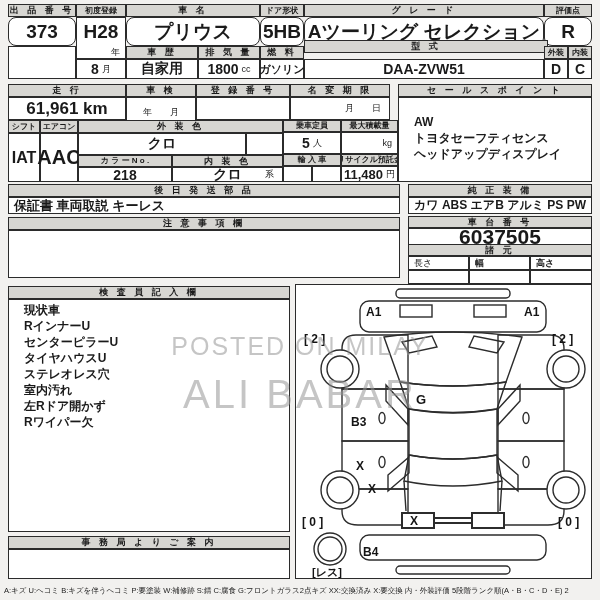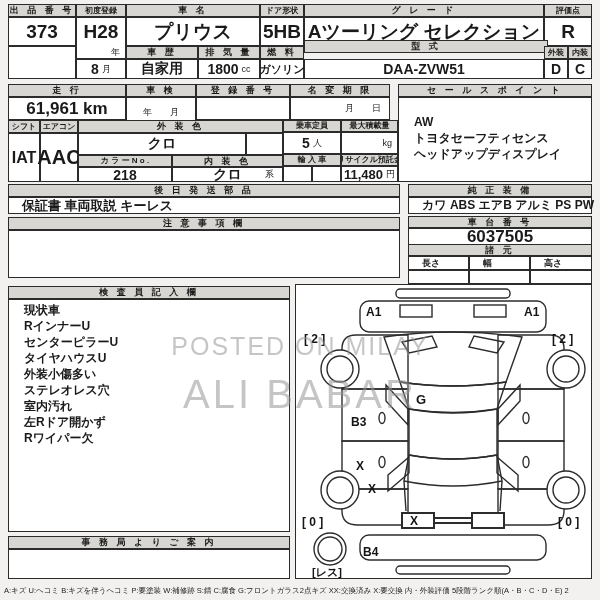--- a/index.html
+++ b/index.html
@@ -4,25 +4,25 @@
 <style>
   html,body{margin:0;padding:0;}
   body{width:600px;height:600px;position:relative;background:#f2f1ef;
        font-family:"Liberation Sans","DejaVu Sans",sans-serif;color:#1a1a1a;}
   .abs{position:absolute;box-sizing:border-box;}
   .b{border:1px solid #2b2b2b;background:#fff;}
   .hdr{background:#d7d6d2;font-size:9px;font-weight:bold;display:flex;align-items:center;
        justify-content:center;letter-spacing:3px;line-height:1;white-space:nowrap;overflow:hidden;}
   .hdr.tight{letter-spacing:0;font-size:8px;}
   .val{display:flex;align-items:center;justify-content:center;font-weight:bold;white-space:pre;}
-  .big{font-size:19px;}
+  .big{font-size:19px;border-radius:8px;}
   .mid{font-size:14px;}
   .sm{font-size:11px;}
   .xs{font-size:9px;font-weight:normal;}
-  .left{justify-content:flex-start;padding-left:13px;}
+  .left{justify-content:flex-start;padding-left:5px;}
   .unit{font-size:9px;font-weight:normal;margin-left:3px;}
   .listline{font-size:12px;font-weight:bold;line-height:16px;padding-left:15px;}
   .wm{position:absolute;color:rgba(150,150,150,0.55);font-weight:normal;z-index:6;
       text-align:center;white-space:nowrap;pointer-events:none;}
   svg text{font-family:"Liberation Sans","DejaVu Sans",sans-serif;font-weight:bold;fill:#141414;}
   .legend{font-size:7.5px;color:#222;white-space:nowrap;letter-spacing:0;}
 </style>
 </head>
 <body>
 
@@ -128,36 +128,35 @@
 <div class="abs b hdr" style="left:8px;top:184px;width:392px;height:13px">後 日 発 送 部 品</div>
 <div class="abs b val left sm" style="left:8px;top:197px;width:392px;height:17px;font-size:13px">保証書 車両取説 キーレス</div>
 
 <div class="abs b hdr" style="left:408px;top:184px;width:184px;height:13px">純 正 装 備</div>
 <div class="abs b val left" style="left:408px;top:197px;width:184px;height:17px;font-size:12px">カワ ABS エアB アルミ PS PW</div>
 
 <div class="abs b hdr" style="left:8px;top:217px;width:392px;height:13px">注 意 事 項 欄</div>
 <div class="abs b" style="left:8px;top:230px;width:392px;height:48px"></div>
 
 <div class="abs b hdr" style="left:408px;top:216px;width:184px;height:12px">車 台 番 号</div>
-<div class="abs b val" style="left:408px;top:228px;width:184px;height:18px;font-size:17px">6037505</div>
+<div class="abs b val" style="left:408px;top:228px;width:184px;height:18px;font-size:21px">6037505</div>
 <div class="abs b hdr" style="left:408px;top:244px;width:184px;height:12px">諸 元</div>
-<div class="abs b val left xs" style="left:408px;top:256px;width:61px;height:14px;font-weight:bold">長さ</div>
+<div class="abs b val left xs" style="left:408px;top:256px;width:61px;height:14px;font-weight:normal">長さ</div>
 <div class="abs b val left xs" style="left:469px;top:256px;width:61px;height:14px;font-weight:bold">幅</div>
 <div class="abs b val left xs" style="left:530px;top:256px;width:62px;height:14px;font-weight:bold">高さ</div>
 <div class="abs b" style="left:408px;top:270px;width:61px;height:14px"></div>
 <div class="abs b" style="left:469px;top:270px;width:61px;height:14px"></div>
 <div class="abs b" style="left:530px;top:270px;width:62px;height:14px"></div>
 
 <div class="abs b hdr" style="left:8px;top:286px;width:282px;height:13px">検 査 員 記 入 欄</div>
 <div class="abs b" style="left:8px;top:299px;width:282px;height:233px;padding-top:2px">
   <div class="listline">現状車</div>
   <div class="listline">RインナーU</div>
   <div class="listline">センターピラーU</div>
   <div class="listline">タイヤハウスU</div>
-  <div class="listline">外装小傷多い</div>
   <div class="listline">ステレオレス穴</div>
   <div class="listline">室内汚れ</div>
   <div class="listline">左Rドア開かず</div>
   <div class="listline">Rワイパー欠</div>
 </div>
 
 <div class="abs b hdr" style="left:8px;top:536px;width:282px;height:13px">事 務 局 よ り ご 案 内</div>
 <div class="abs b" style="left:8px;top:549px;width:282px;height:30px"></div>
 
 <div class="abs b" style="left:295px;top:284px;width:297px;height:295px">

